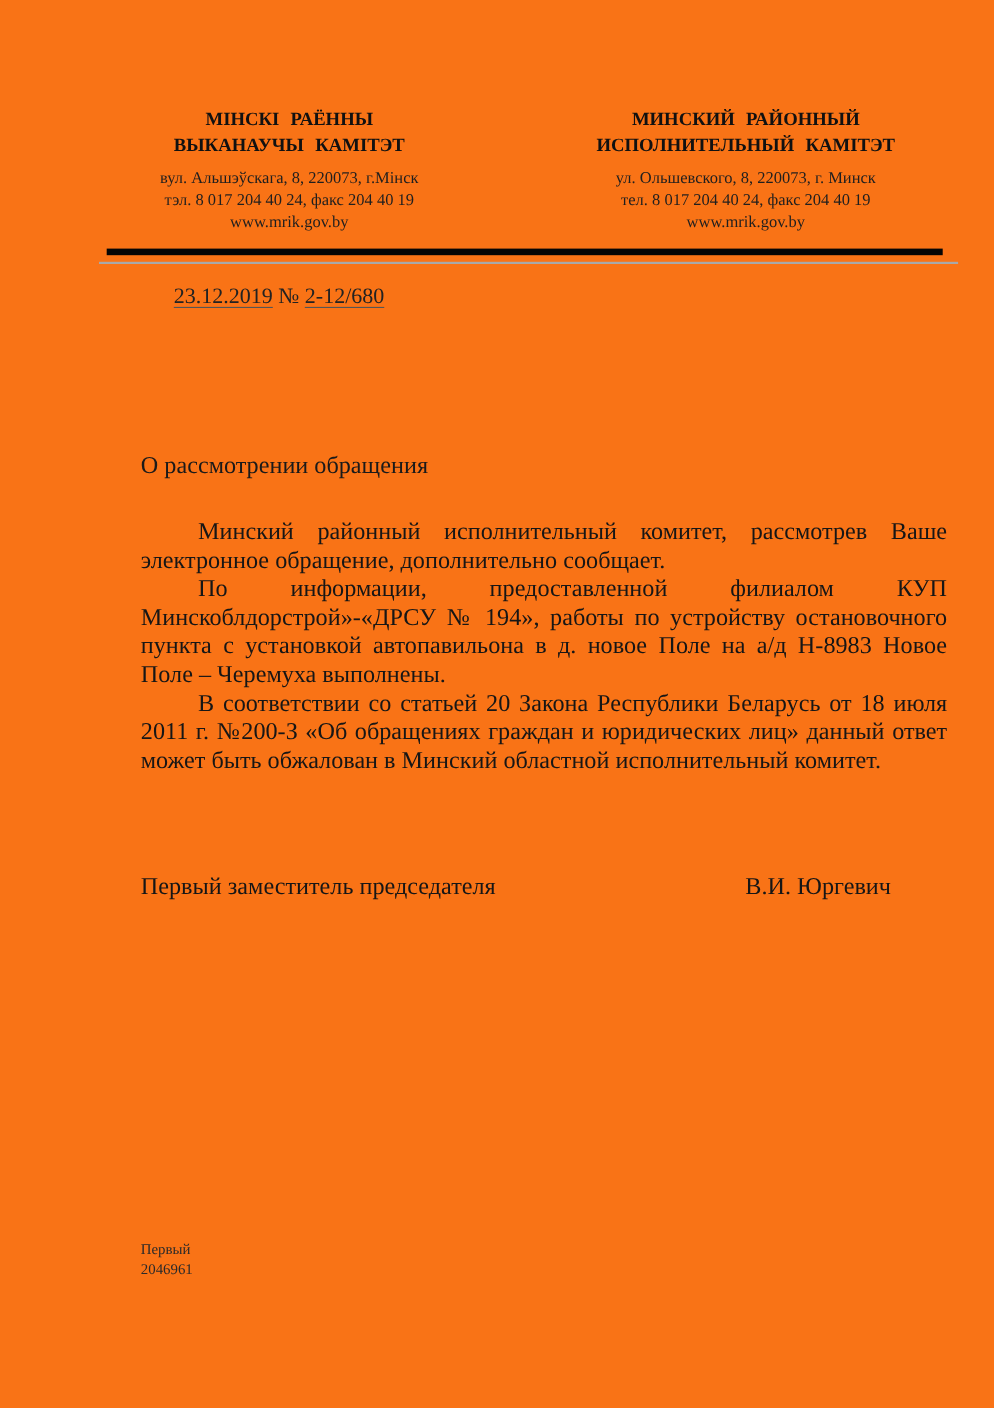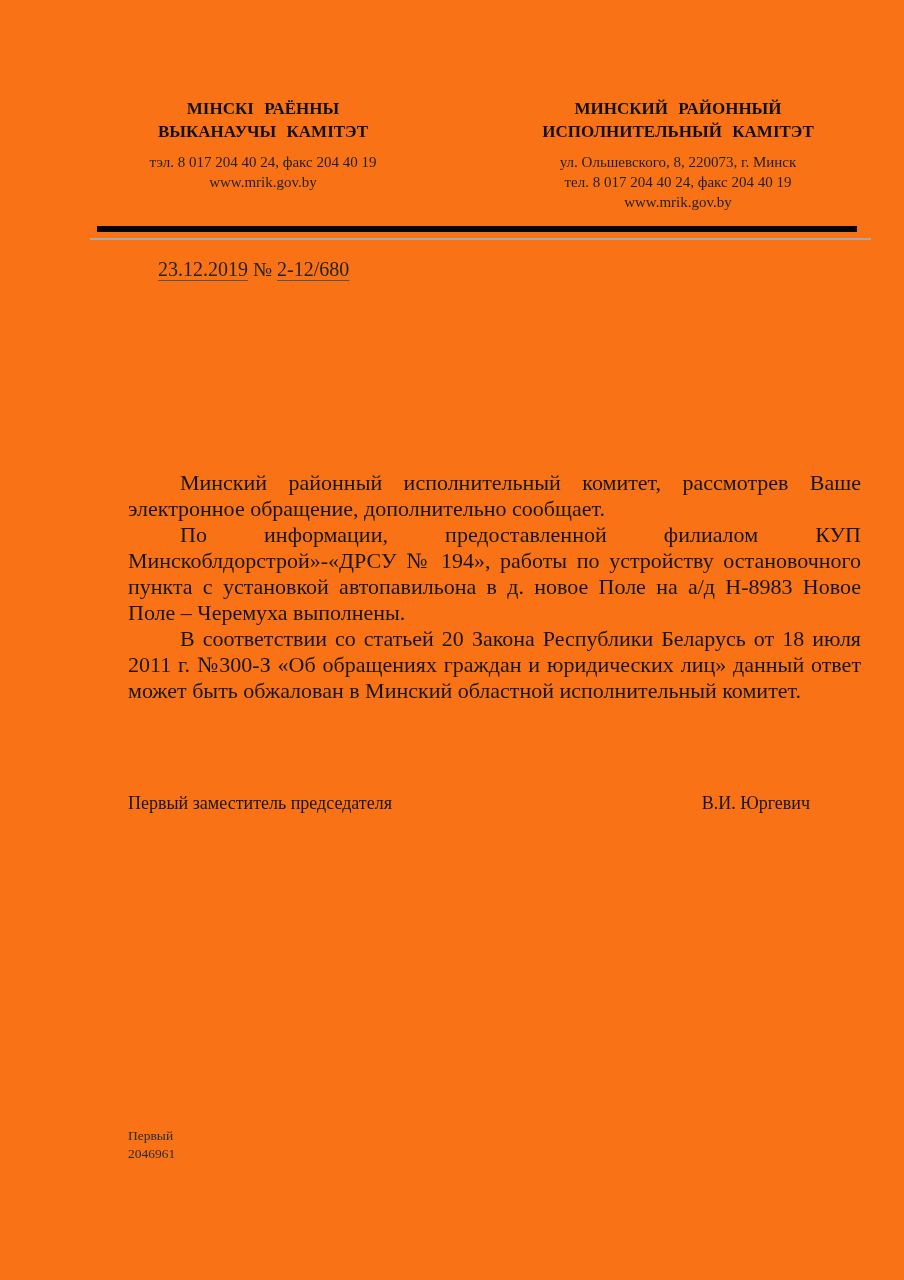--- a/index.html
+++ b/index.html
@@ -103,21 +103,21 @@
   }
 
   
   .signature-row {
     position: absolute;
     left: 128px;
     top: 793px;
     width: 682px;
     display: flex;
     justify-content: space-between;
-    font-size: 18px;
+    font-size: 22px;
     color: #161616;
     white-space: nowrap;
   }
 
   
   .executor {
     position: absolute;
     left: 128px;
     top: 1127px;
     font-size: 13.5px;
@@ -127,20 +127,21 @@
 </style>
 </head>
 <body>
 
 <div class="page">
 
   <div class="letterhead-col letterhead-left">
     <div class="org-name">МІНСКІ РАЁННЫ</div>
     <div class="org-name">ВЫКАНАУЧЫ КАМІТЭТ</div>
     <div class="org-details">
+      <div>вул. Альшэўскага, 8, 220073, г.Мінск</div>
       <div>тэл. 8 017 204 40 24, факс 204 40 19</div>
       <div>www.mrik.gov.by</div>
     </div>
   </div>
 
   <div class="letterhead-col letterhead-right">
     <div class="org-name">МИНСКИЙ РАЙОННЫЙ</div>
     <div class="org-name">ИСПОЛНИТЕЛЬНЫЙ КАМІТЭТ</div>
     <div class="org-details">
       <div>ул. Ольшевского, 8, 220073, г. Минск</div>
@@ -151,25 +152,26 @@
 
   <div class="rule-thick"></div>
   <div class="rule-thin"></div>
 
   <div class="ref-line">
     <span class="u">23.12.2019</span>
     <span>№</span>
     <span class="u">2-12/680</span>
   </div>
 
+  <div class="subject">О рассмотрении обращения</div>
 
   <div class="body-text">
     <p>Минский районный исполнительный комитет, рассмотрев Ваше электронное обращение, дополнительно сообщает.</p>
     <p>По информации, предоставленной филиалом КУП Минскоблдорстрой»-«ДРСУ № 194», работы по устройству остановочного пункта с установкой автопавильона в д. новое Поле на а/д Н-8983 Новое Поле – Черемуха выполнены.</p>
-    <p>В соответствии со статьей 20 Закона Республики Беларусь от 18 июля 2011 г. №300-З «Об обращениях граждан и юридических лиц» данный ответ может быть обжалован в Минский областной исполнительный комитет.</p>
+    <p>В соответствии со статьей 20 Закона Республики Беларусь от 18 июля 2011 г. №200-З «Об обращениях граждан и юридических лиц» данный ответ может быть обжалован в Минский областной исполнительный комитет.</p>
   </div>
 
   <div class="signature-row">
     <span>Первый заместитель председателя</span>
     <span>В.И. Юргевич</span>
   </div>
 
   <div class="executor">
     <div>Первый</div>
     <div>2046961</div>

